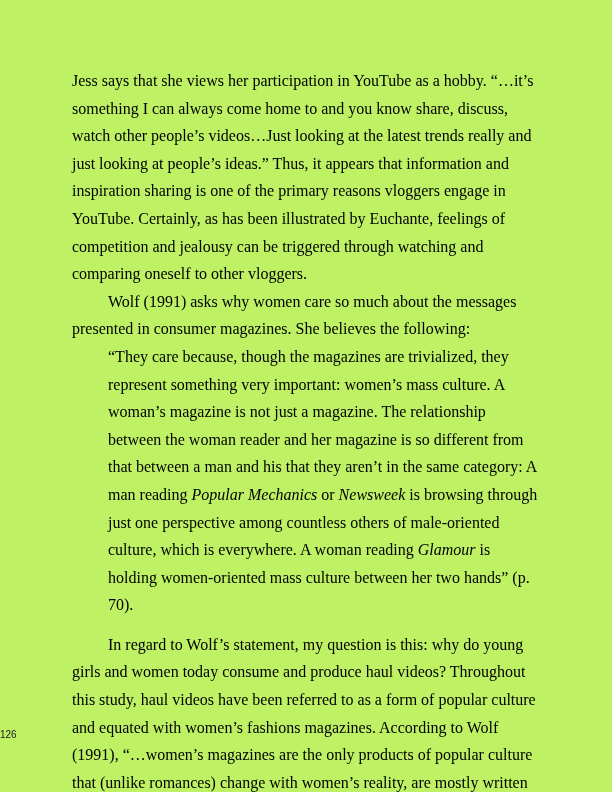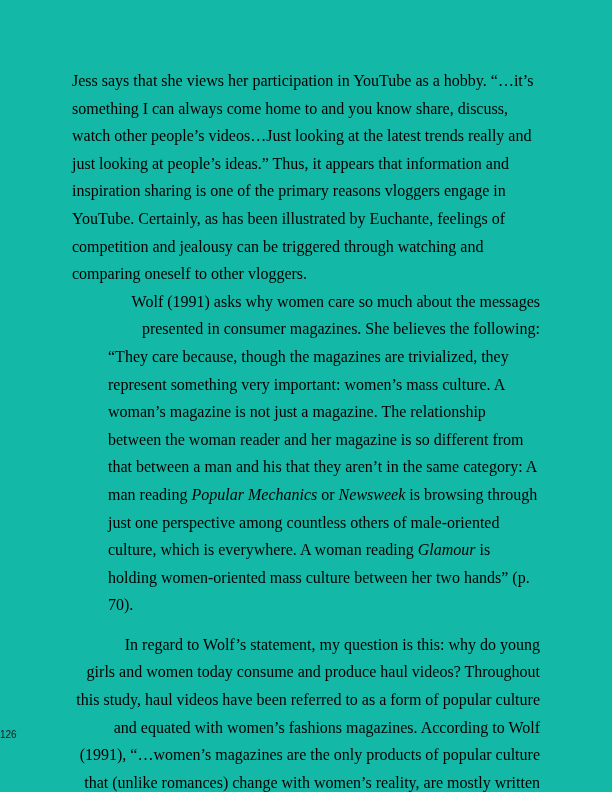--- a/index.html
+++ b/index.html
@@ -4,41 +4,40 @@
 <style>
   html, body {
     margin: 0;
     padding: 0;
     background: #ffffff;
   }
   .page {
     position: relative;
     width: 612px;
     height: 792px;
-    background: #14b8a6;
+    background: #bef264;
     color: #000000;
     font-family: "Liberation Serif", "DejaVu Serif", serif;
     font-size: 16px;
     line-height: 27.6px;
     overflow: hidden;
   }
   .content {
     position: absolute;
     top: 67px;
     left: 72px;
     width: 468px;
     text-align: left;
   }
   .para {
     margin: 0;
     padding: 0;
   }
   .para.indent {
     text-indent: 36px;
-    text-align: right;
   }
   .blockquote {
     margin: 0 0 12px 36px;
     padding: 0;
   }
   .italic {
     font-style: italic;
   }
   .footer {
     position: absolute;

